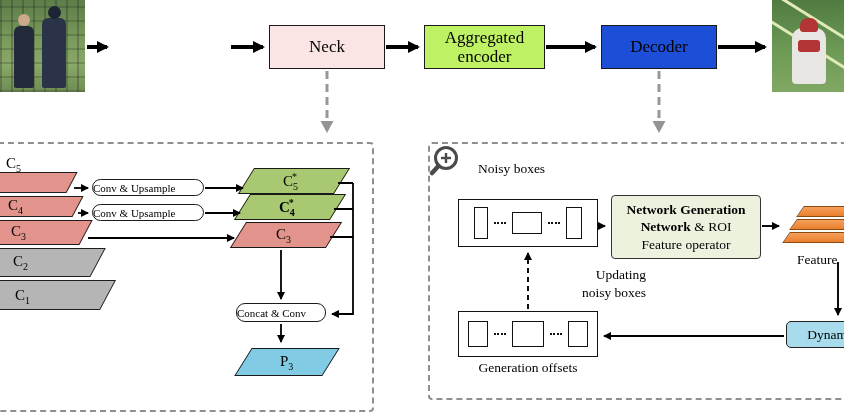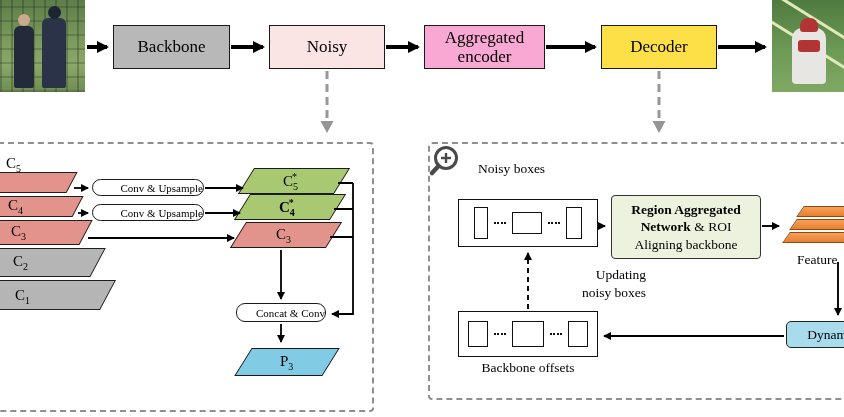--- a/index.html
+++ b/index.html
@@ -6,22 +6,22 @@
   html,body { width:844px; height:417px; }
   body { font-family:"Liberation Serif", serif; background:#ffffff; color:#000; }
   #stage { position:relative; width:844px; height:417px; overflow:hidden; background:#fff; }
 
   
   .pbox { position:absolute; height:44px; border:1.6px solid #1a1a1a;
           display:flex; align-items:center; justify-content:center;
           font-size:17px; line-height:1.12; text-align:center; }
   .pbox.backbone { left:113px; top:25px; width:117px; background:#b8b8b8; }
   .pbox.neck     { left:269px; top:25px; width:116px; background:#fbe4e4; }
-  .pbox.encoder  { left:424px; top:25px; width:121px; background:#f9a8d4; padding:0 8px; }
-  .pbox.decoder  { left:601px; top:25px; width:116px; background:#fde047; }
+  .pbox.encoder  { left:424px; top:25px; width:121px; background:#bef264; padding:0 8px; }
+  .pbox.decoder  { left:601px; top:25px; width:116px; background:#1d4ed8; }
 
   
   .dashed-panel { position:absolute; border:2.2px dashed #8f8f8f; border-radius:4px; }
   #neck-panel    { left:-16px; top:142px; width:390px; height:270px; }
   #decoder-panel { left:428px; top:142px; width:452px; height:258px; }
 
   
   .photo { position:absolute; top:0; height:92px; overflow:hidden; }
   #photo-left  { left:0; width:85px;
     background:linear-gradient(180deg,#5d7d49 0%,#7c9b5d 45%,#8aa868 70%,#6f8d53 100%); }
@@ -50,21 +50,21 @@
   .sheet.green { background:#a8c871; }
   .sheet.pink  { background:#e2938c; }
   .sheet.blue  { background:#82cbe5; }
 
   .lbl { position:absolute; font-size:15px; }
   .lbl sub { font-size:10px; }
   .lbl sup { font-size:10px; margin-left:-6px; }
   .caption { position:absolute; font-size:13px; white-space:nowrap; }
 
   .pill { position:absolute; border:1.2px solid #1a1a1a; border-radius:9px; background:#fff;
-          display:flex; align-items:center; justify-content:flex-end; font-size:11px; white-space:nowrap; }
+          display:flex; align-items:center; justify-content:flex-start; font-size:11px; white-space:nowrap; }
 
   
   .box-frame { position:absolute; border:1.7px solid #111; background:#fff;
                display:flex; align-items:center; justify-content:center; gap:6px; }
   .small-rect { border:1.6px solid #111; background:#fff; }
   .dotline { border-top:2px dotted #111; width:12px; }
   .rgn-box { position:absolute; left:611px; top:195px; width:150px; height:64px;
              background:#edf2df; border:1.3px solid #333; border-radius:4px;
              display:flex; flex-direction:column; align-items:center; justify-content:center;
              font-size:13.5px; line-height:1.3; text-align:center; }
@@ -85,25 +85,22 @@
 <div id="stage">
 
   <div class="photo" id="photo-left">
     <div class="fence"></div>
     <div class="figure fig-ump1"></div>
     <div class="figure fig-head1"></div>
     <div class="figure fig-ump2"></div>
     <div class="figure fig-head2"></div>
   </div>
 
-  <div class="pbox backbone">
-    <span>Backbone</span>
-  </div>
   <div class="pbox neck">
-    <span>Noisy</span>
+    <span>Neck</span>
   </div>
   <div class="pbox encoder">
     <span>Aggregated encoder</span>
   </div>
   <div class="pbox decoder">
     <span>Decoder</span>
   </div>
 
   <div class="photo" id="photo-right">
     <div class="chalk-line" style="left:-30px; top:16px;"></div>
@@ -155,42 +152,42 @@
 
   <div class="box-frame" style="left:458px; top:199px; width:140px; height:48px;">
     <div class="small-rect" style="width:14px; height:32px;"></div>
     <div class="dotline"></div>
     <div class="small-rect" style="width:30px; height:22px;"></div>
     <div class="dotline"></div>
     <div class="small-rect" style="width:16px; height:32px;"></div>
   </div>
 
   <div class="rgn-box">
-    <span><b>Region Aggregated</b></span>
+    <span><b>Network Generation</b></span>
     <span><b>Network</b><span> &amp; ROI</span></span>
-    <span>Aligning backbone</span>
+    <span>Feature operator</span>
   </div>
 
   <div class="slab" style="left:800px; top:206px;"></div>
   <div class="slab" style="left:793px; top:219px;"></div>
   <div class="slab" style="left:786px; top:232px;"></div>
   <span class="txt" style="left:797px; top:252px;">Feature</span>
 
   <div class="dynamic-box">
     <span>Dynamic</span>
   </div>
 
   <div class="box-frame" style="left:458px; top:311px; width:140px; height:46px;">
     <div class="small-rect" style="width:20px; height:26px;"></div>
     <div class="dotline"></div>
     <div class="small-rect" style="width:32px; height:26px;"></div>
     <div class="dotline"></div>
     <div class="small-rect" style="width:20px; height:26px;"></div>
   </div>
-  <div class="txt txt-center" style="left:458px; top:360px; width:140px;">Backbone offsets</div>
+  <div class="txt txt-center" style="left:458px; top:360px; width:140px;">Generation offsets</div>
 
   <div class="txt txt-center" style="left:538px; top:266px; width:108px; line-height:1.35;text-align:right;">
     <span>Updating</span><br>
     <span>noisy boxes</span>
   </div>
 
   <svg class="overlay" viewBox="0 0 844 417">
     <defs>
       <marker id="mB" markerWidth="14" markerHeight="14" refX="10" refY="6" orient="auto" markerUnits="userSpaceOnUse">
         <path d="M0,0 L12,6 L0,12 z" fill="#000"></path>

